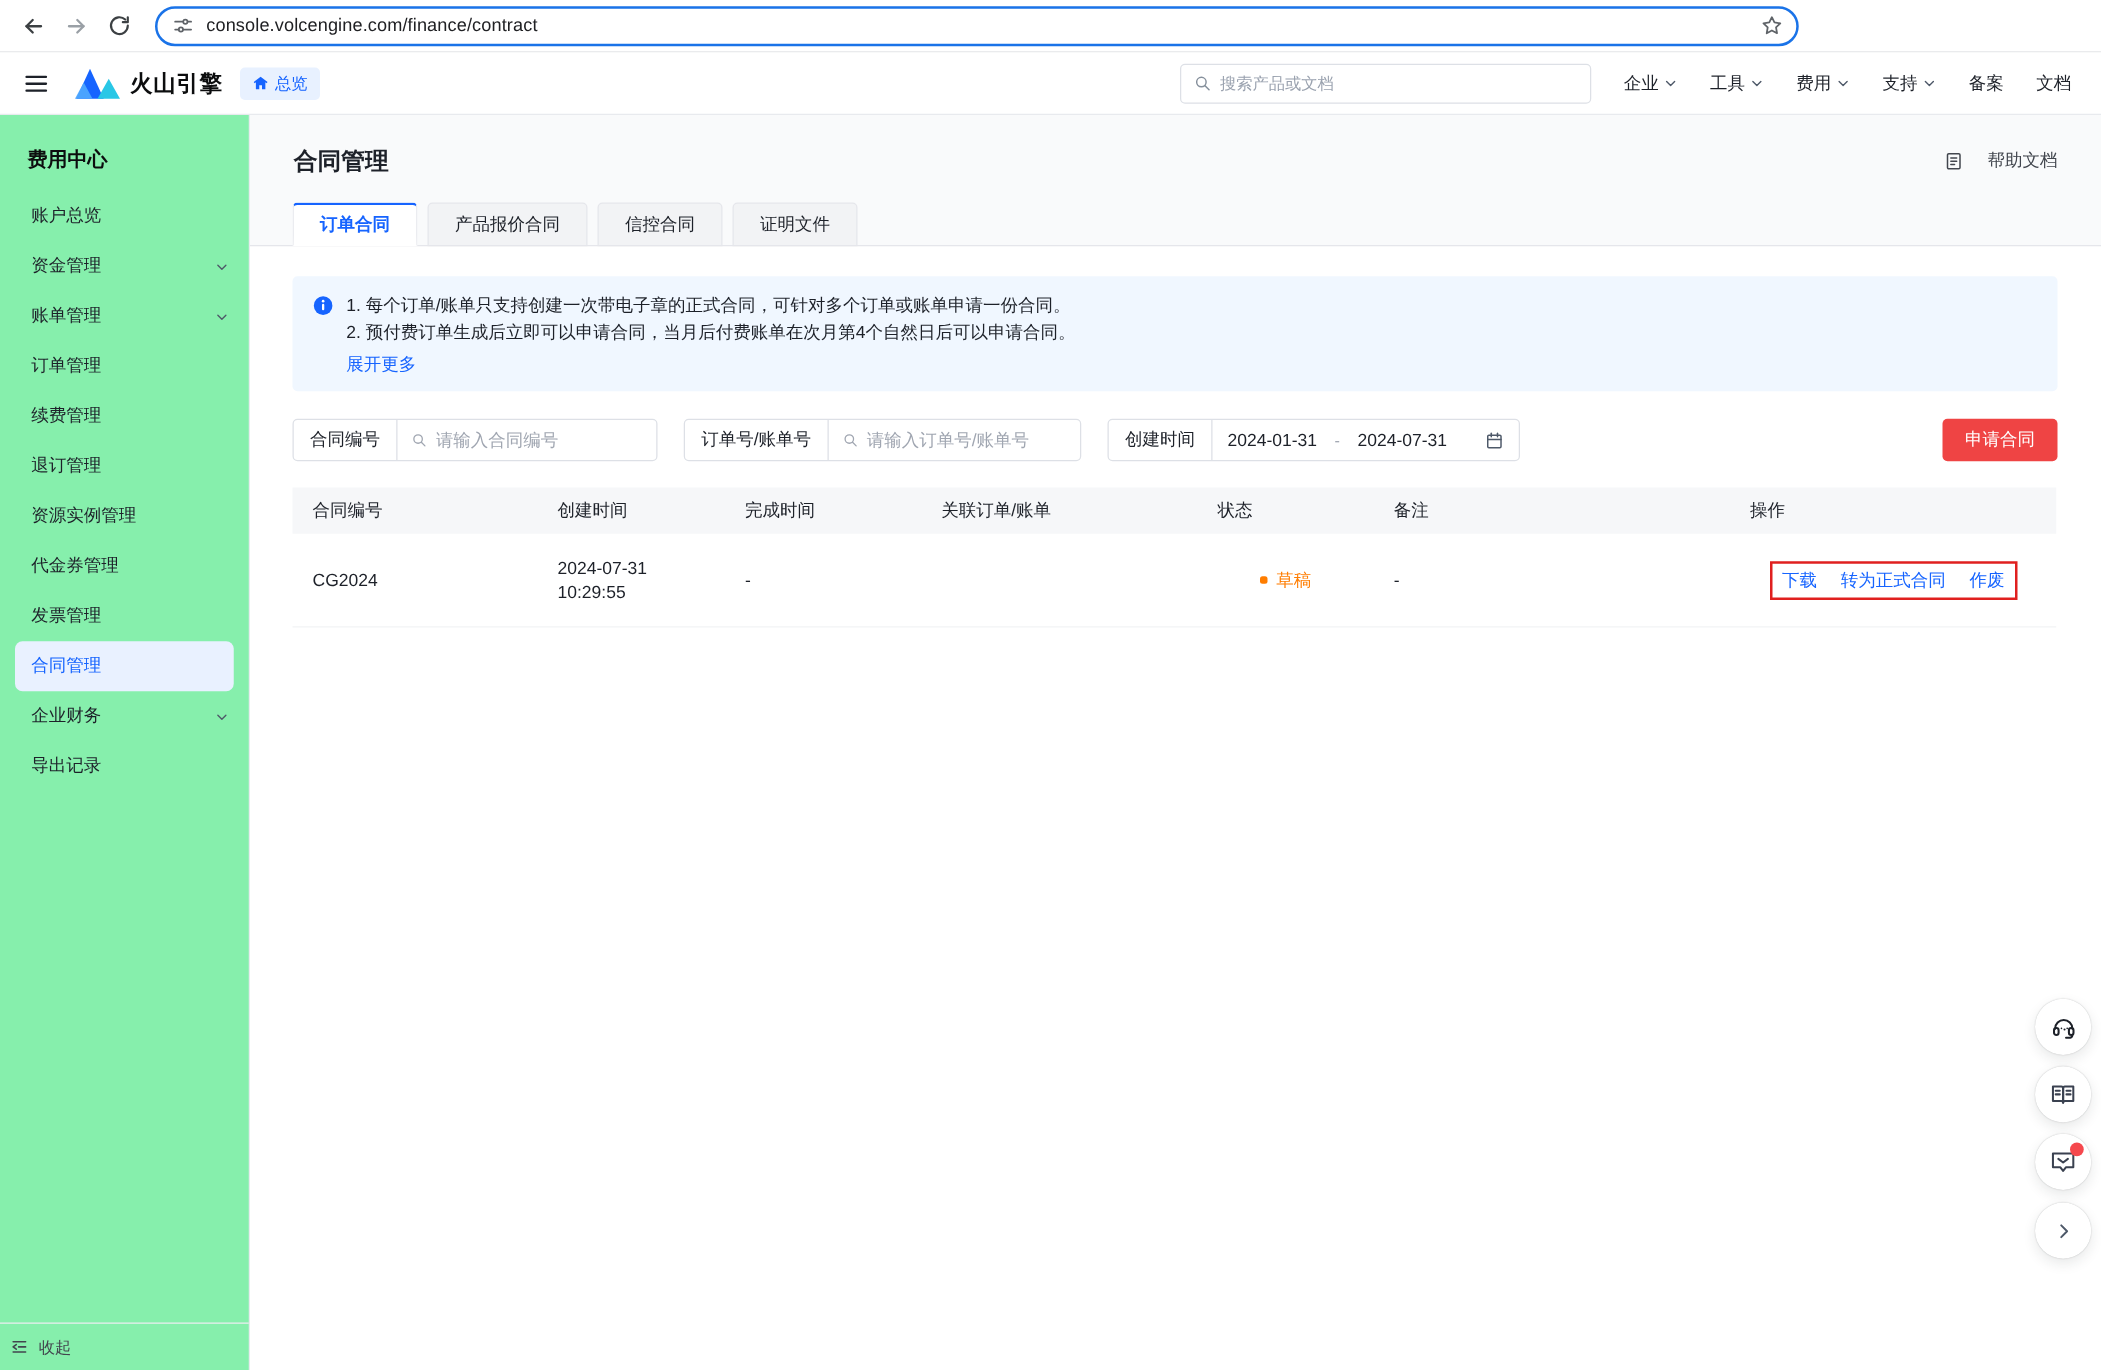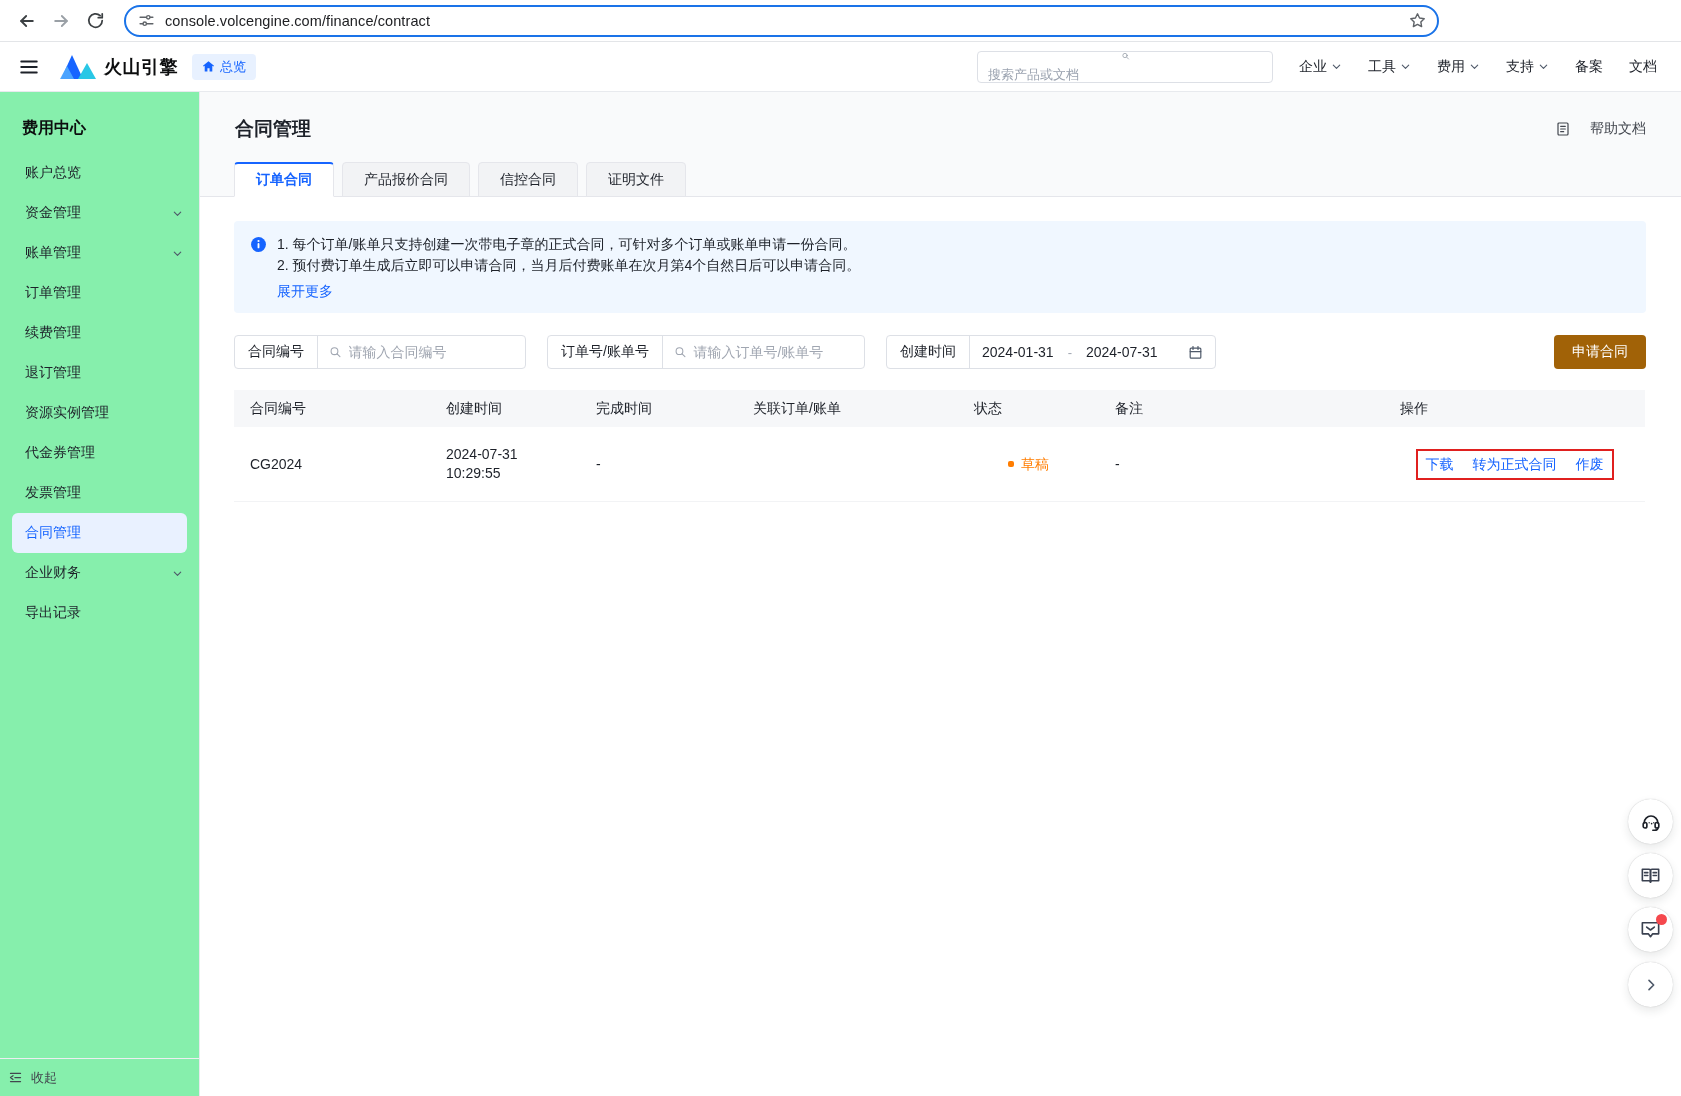--- a/index.html
+++ b/index.html
@@ -14,21 +14,21 @@
   .omnibox { margin-left:12px; width:1315px; height:32px; border:2px solid #1a73e8; border-radius:17px; display:flex; align-items:center; padding:0 10px 0 12px; gap:10px; }
   .omnibox .url { flex:1; font-size:14.5px; color:#202124; letter-spacing:.1px; white-space:nowrap; overflow:hidden; }
   .omnibox svg { flex:none; }
 
   
   .topnav { height:50px; display:flex; align-items:center; padding:0 24px 0 16px; background:#fff; border-bottom:1px solid #e8eaee; position:relative; z-index:5; }
   .burger { width:26px; height:26px; display:flex; align-items:center; justify-content:center; color:#1d2129; }
   .brand { display:flex; align-items:center; gap:8px; margin-left:18px; }
   .brand-name { font-size:18px; font-weight:700; color:#0c0d0e; letter-spacing:.5px; }
   .overview-badge { margin-left:14px; height:26px; display:flex; align-items:center; gap:5px; background:#e8f1ff; color:#1664ff; font-size:13px; padding:0 10px; border-radius:4px;justify-content:space-between; }
-  .topnav-search { margin-left:auto; width:296px; height:32px; border:1px solid #dde0e6; border-radius:4px; display:flex; align-items:center; gap:7px; padding:0 10px; color:#86909c;flex-direction:column; }
+  .topnav-search { margin-left:auto; width:329px; height:32px; border:1px solid #dde0e6; border-radius:4px; display:flex; align-items:center; gap:7px; padding:0 10px; color:#86909c; }
   .topnav-search input { border:none; outline:none; width:100%; font-size:13px; color:#1d2129; background:transparent; font-family:inherit; }
   .topnav-search input::placeholder { color:#9aa2af; }
   .top-menus { display:flex; align-items:center; margin-left:26px; gap:26px; }
   .top-menu { display:flex; align-items:center; gap:4px; font-size:14px; color:#1d2129; cursor:pointer; white-space:nowrap; }
   .top-menu .chev { color:#4e5969; }
 
   
   .app { display:flex; height:1004px; }
   .sidebar { width:200px; flex:none; background:#86efac; border-right:1px solid #e8eaee; display:flex; flex-direction:column; position:relative; }
   .side-title { font-size:16px; font-weight:700; color:#0c0d0e; padding:26px 0 14px 22px; }
@@ -59,21 +59,21 @@
   .filter-label { display:flex; align-items:center; padding:0 13px; font-size:14px; color:#1d2129; border-right:1px solid #dde0e6; white-space:nowrap; }
   .filter-input { display:flex; align-items:center; gap:7px; padding:0 11px; flex:1; color:#a0a6b1; }
   .filter-input input { border:none; outline:none; width:100%; background:transparent; font-size:14px; color:#1d2129; font-family:inherit; }
   .filter-input input::placeholder { color:#a0a6b1; }
   .g-contract { width:292px; }
   .g-order { width:318px; }
   .g-date { width:330px; }
   .date-vals { display:flex; align-items:center; flex:1; padding:0 12px; font-size:14px; color:#1d2129; gap:0; }
   .date-sep { color:#a0a6b1; margin:0 14px; font-size:13px; }
   .date-cal { margin-left:auto; color:#4e5969; display:flex; }
-  .apply-btn { margin-left:auto; height:34px; padding:0 18px; background:#a16207; color:#fff; font-size:14px; border:none; border-radius:4px; cursor:pointer; font-family:inherit; }
+  .apply-btn { margin-left:auto; height:34px; padding:0 18px; background:#ef4444; color:#fff; font-size:14px; border:none; border-radius:4px; cursor:pointer; font-family:inherit; }
 
   
   .table { margin-top:21px; width:1411px; }
   .t-head, .t-row { display:grid; grid-template-columns:196px 150px 157px 221px 141px 285px 1fr; }
   .t-head { background:#f6f7f9; height:37px; }
   .t-head > div { display:flex; align-items:center; padding:0 16px; font-size:14px; color:#1d2129; font-weight:400; }
   .t-row { height:75px; border-bottom:1px solid #f2f3f5; }
   .t-row > div { display:flex; flex-direction:column; justify-content:center; align-items:flex-start; padding:0 16px; font-size:14px; color:#1d2129; line-height:19px; }
   .status-cell { flex-direction:row !important; align-items:center !important; gap:7px; }
   .status-dot { width:6px; height:6px; border-radius:2px; background:#ff7d00; flex:none; }

